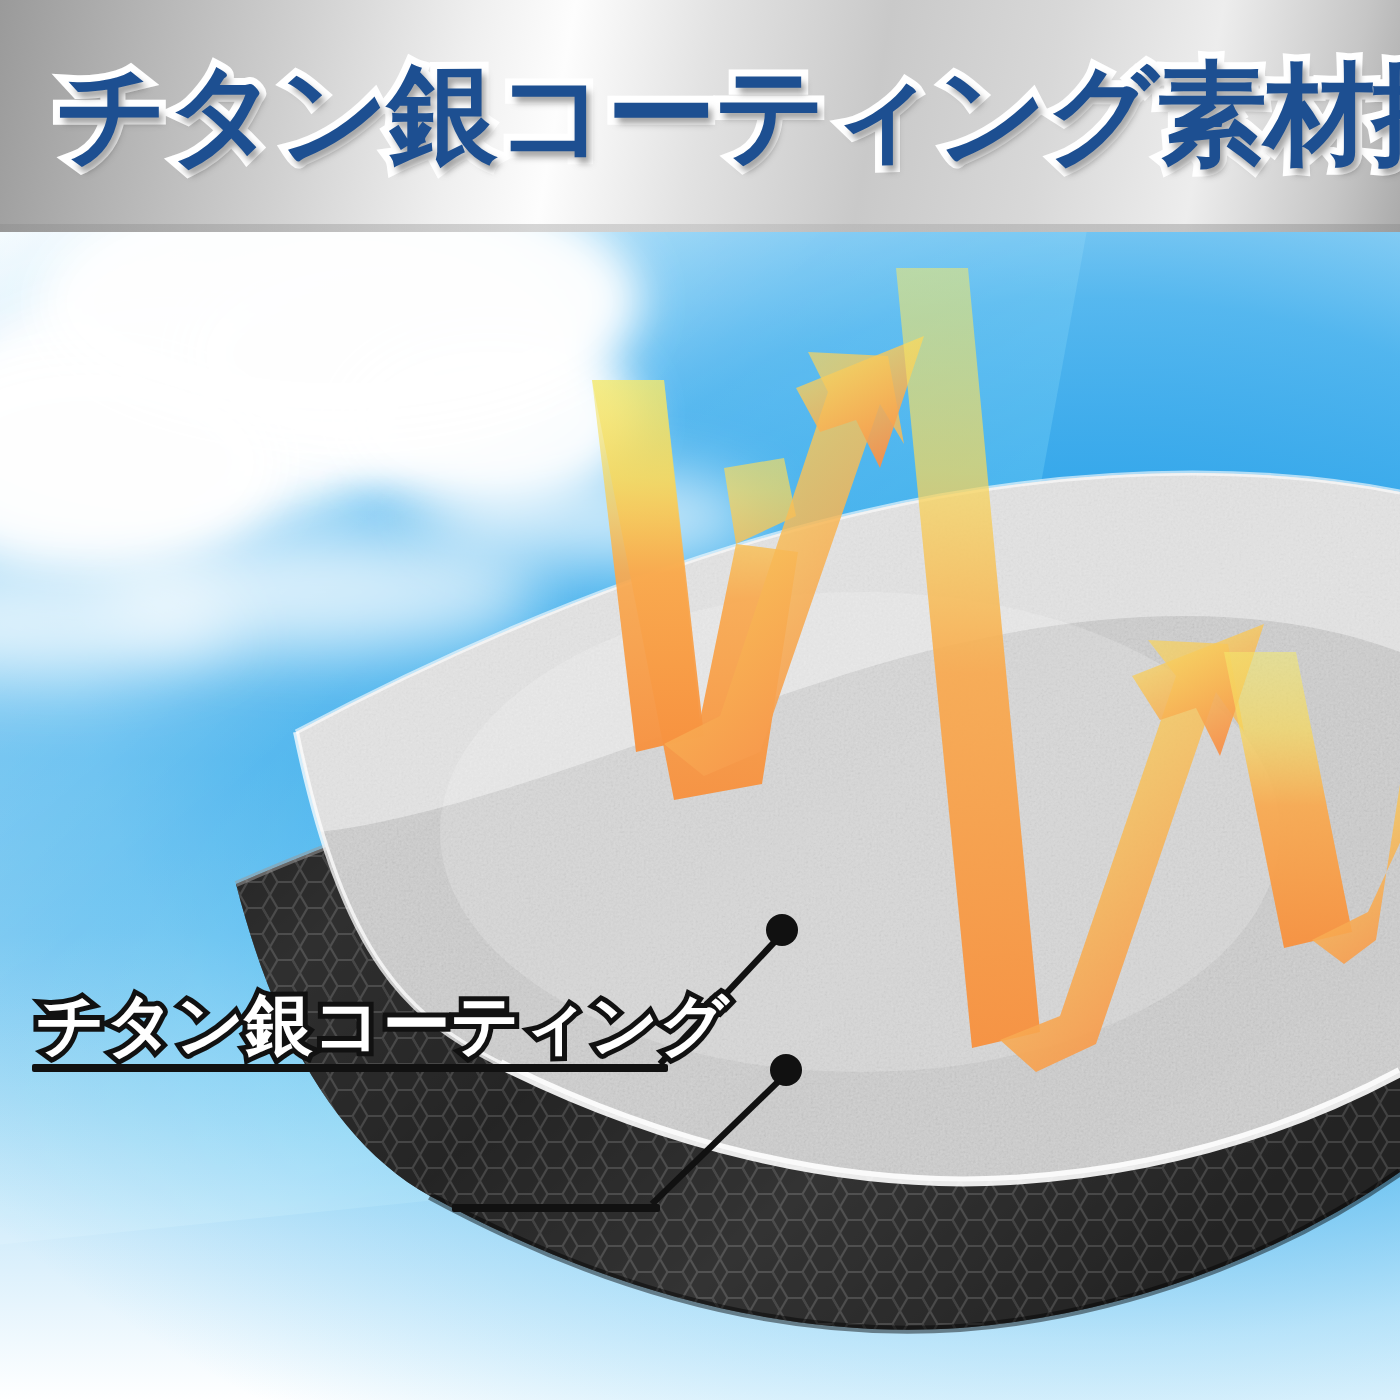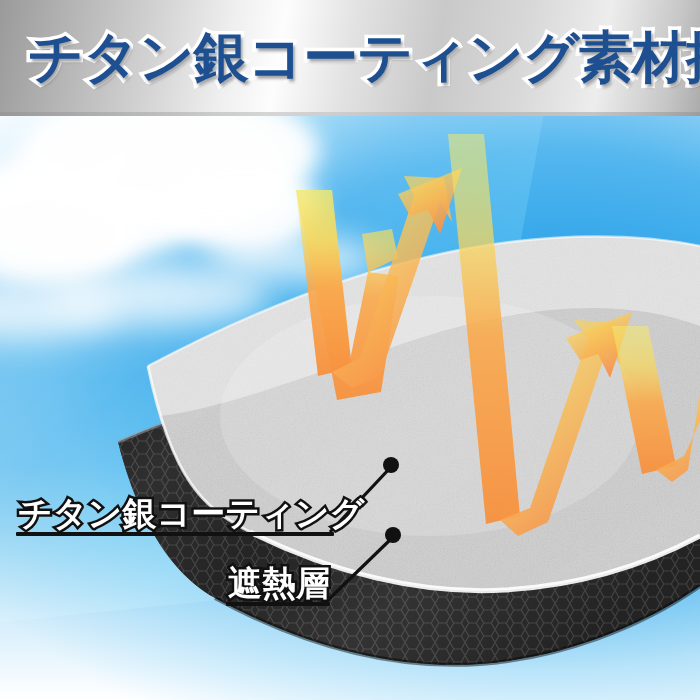--- a/index.html
+++ b/index.html
@@ -248,17 +248,16 @@
 
           <line x1="326" y1="486" x2="392" y2="422" stroke="#111111" stroke-width="3.2"></line>
           <circle cx="393" cy="419" r="8" fill="#111111"></circle>
         </g>
       </svg>
     </div>
 
     <div class="callout callout-1">チタン銀コーティング</div>
     <div class="rule rule-1"></div>
 
-    <div class="callout callout-2">遮熱層</div>
     <div class="rule rule-2"></div>
 
   </div>
 </div>
 
 </body></html>

